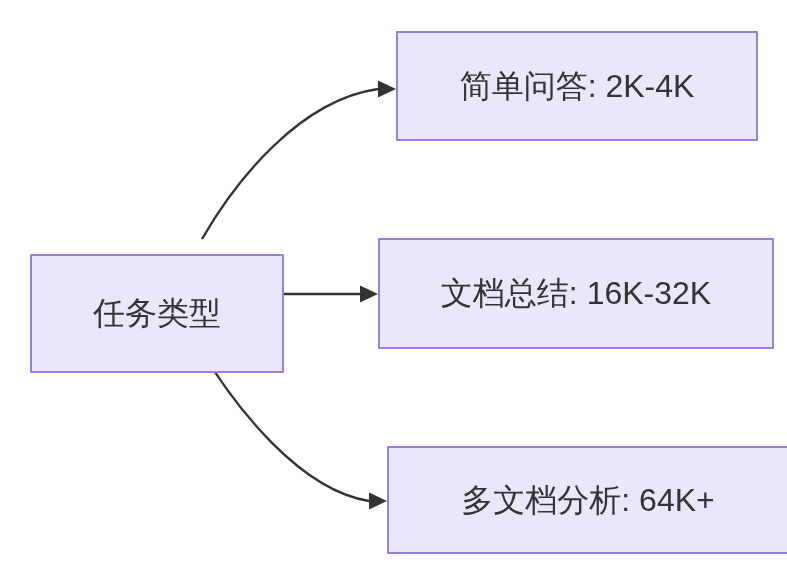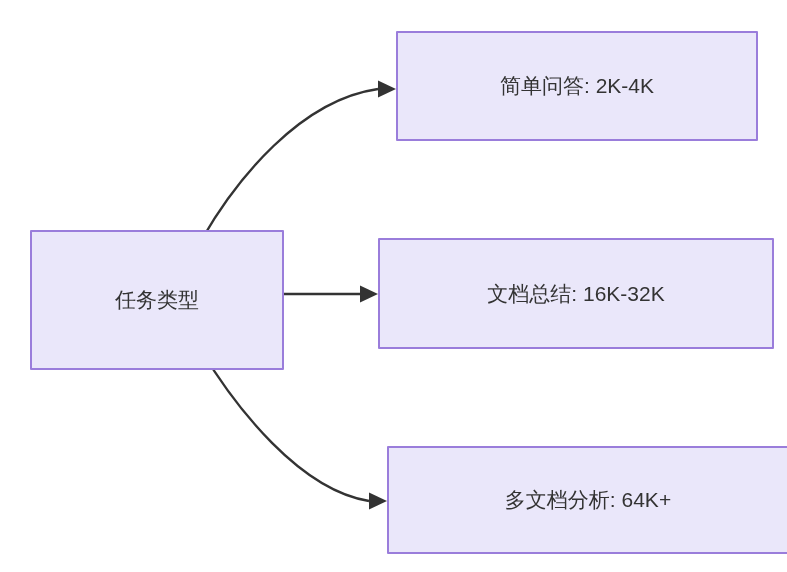--- a/index.html
+++ b/index.html
@@ -30,31 +30,31 @@
     box-sizing: border-box;
     background: #eae7fa;
     border: 2px solid #9a7ddb;
     border-radius: 1px;
     display: flex;
     align-items: center;
     justify-content: center;
   }
   .node-label {
     color: #333333;
-    font-size: 21px;
+    font-size: 32px;
     line-height: 1.2;
     white-space: nowrap;
     letter-spacing: 0px;
   }
   
   #node-source {
     left: 30px;
-    top: 230px;
+    top: 254px;
     width: 254px;
-    height: 140px;
+    height: 119px;
   }
   
   #node-simple-qa {
     left: 396px;
     top: 31px;
     width: 362px;
     height: 110px;
   }
   #node-doc-summary {
     left: 378px;

